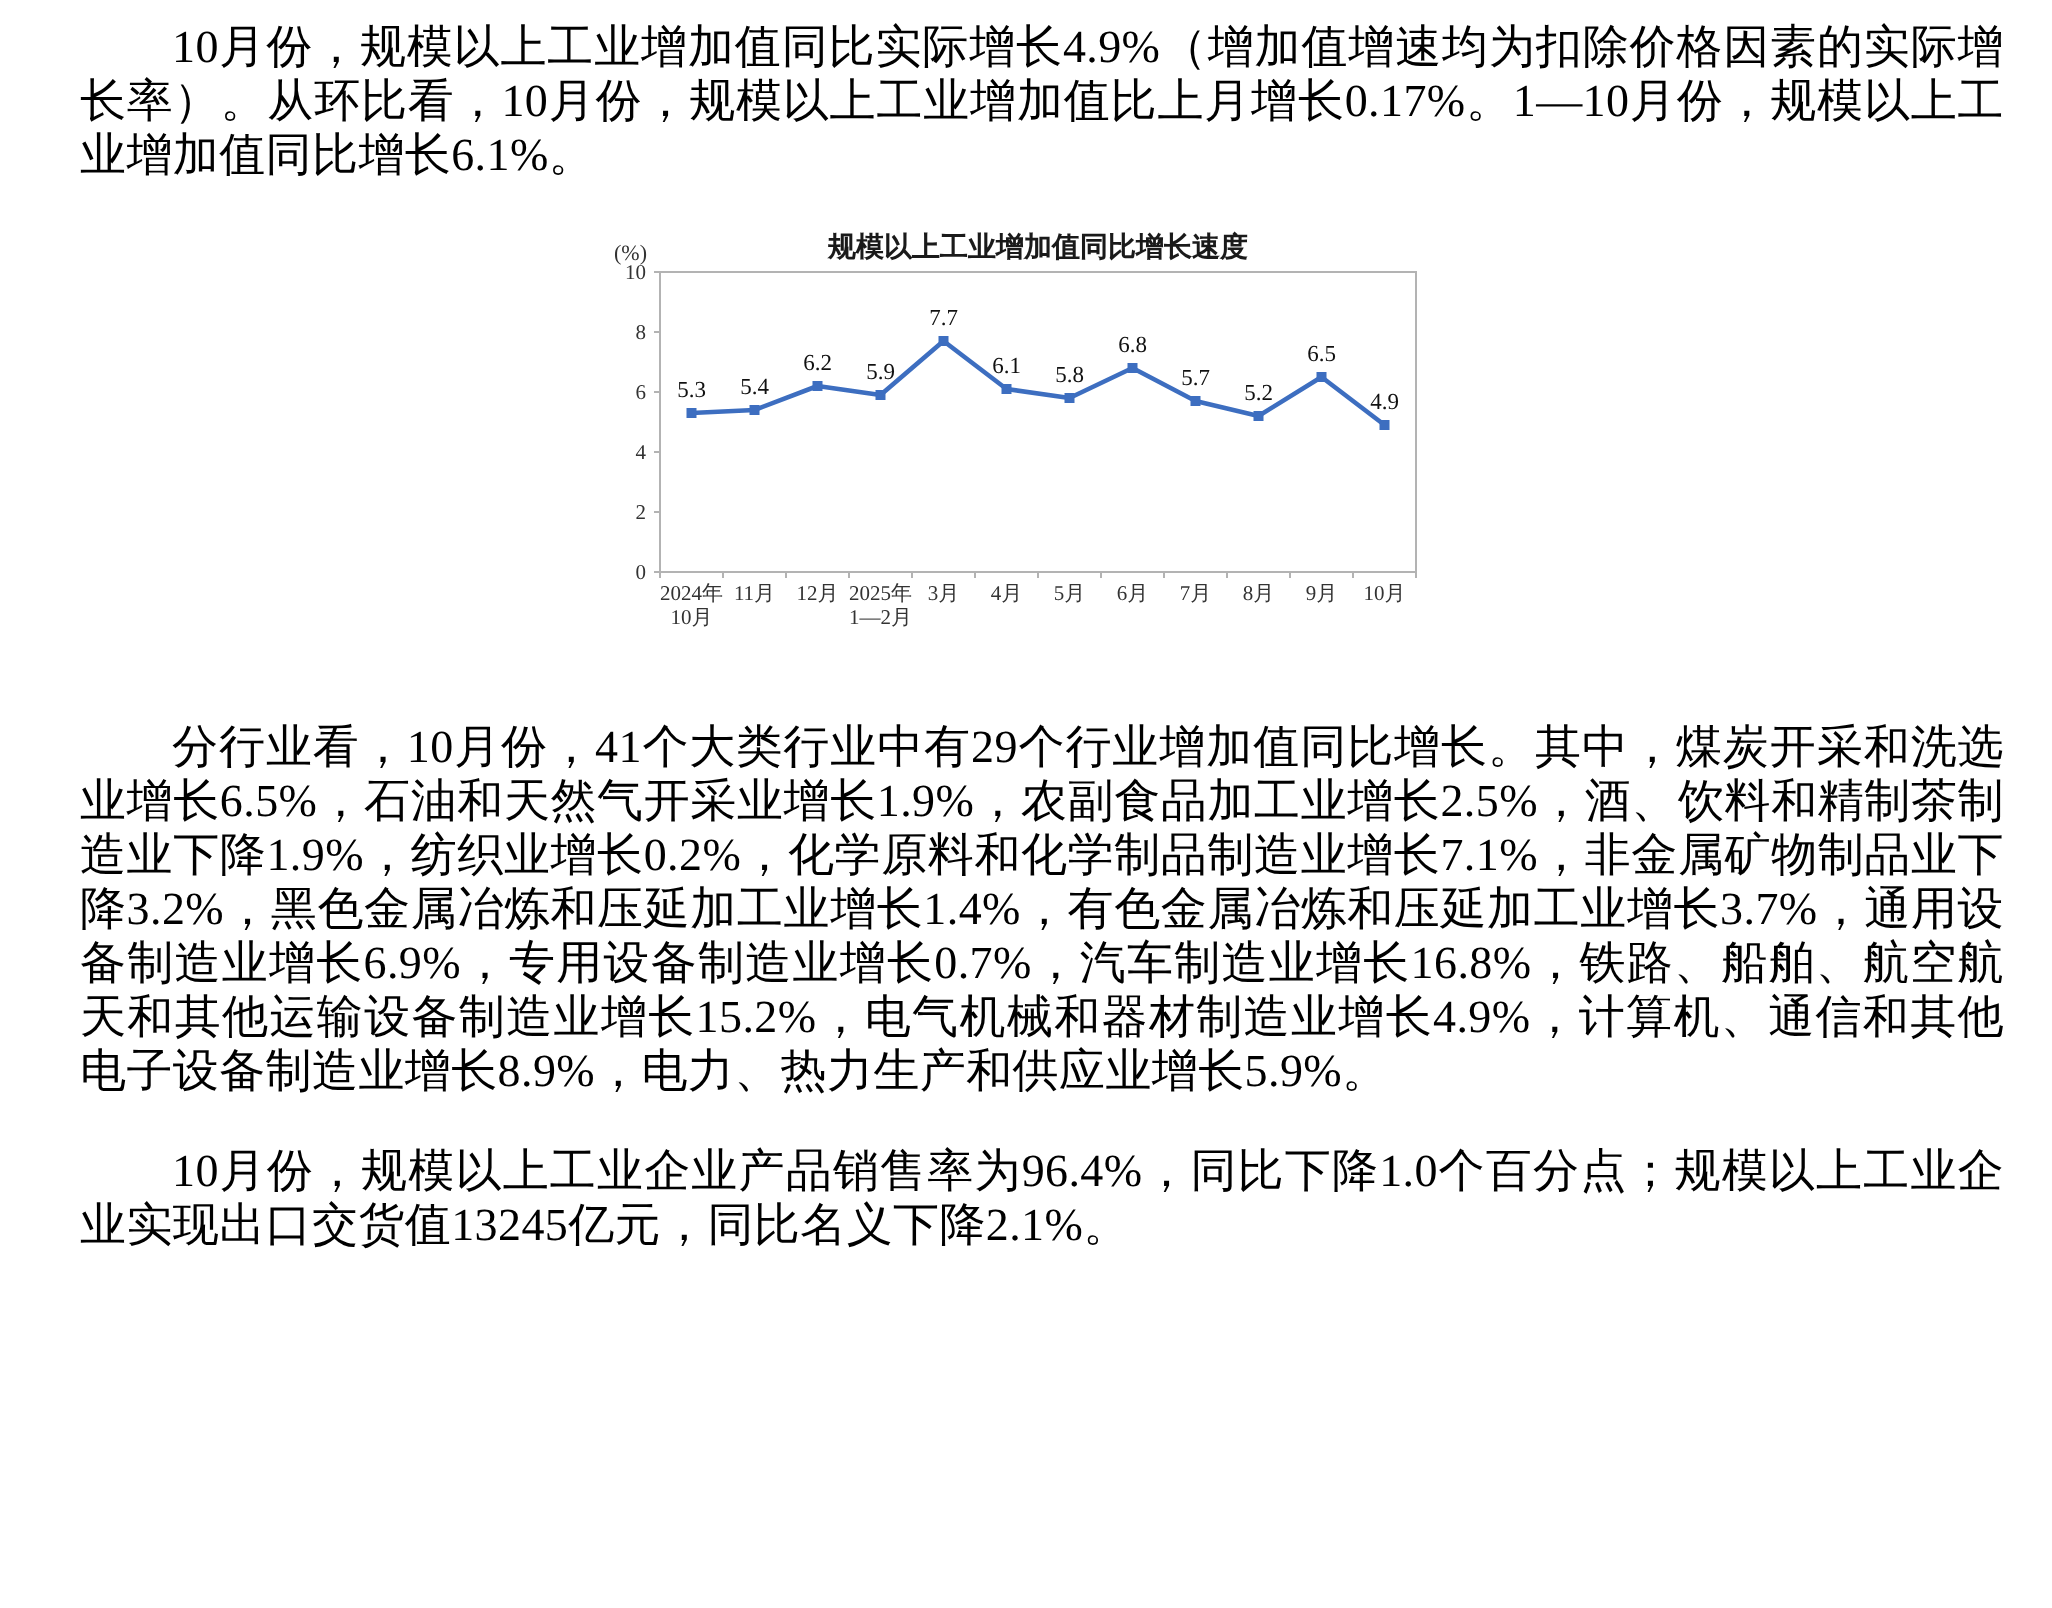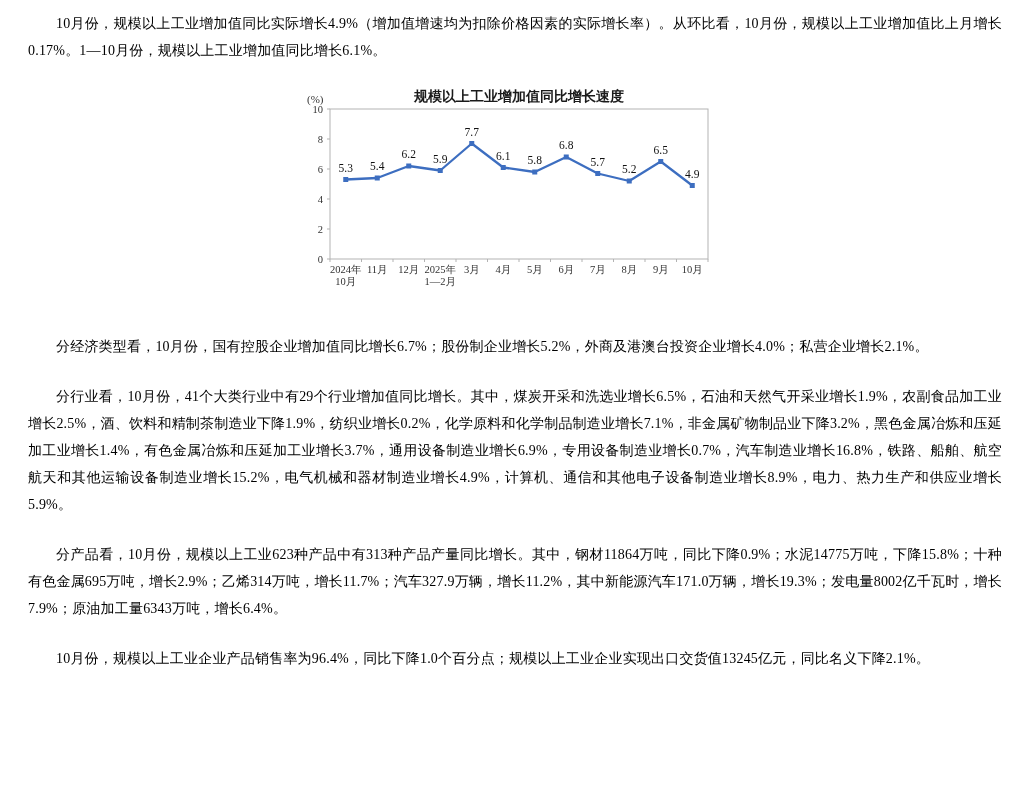--- a/index.html
+++ b/index.html
@@ -5,22 +5,22 @@
   html,body{margin:0;padding:0;background:#ffffff;}
   body{
     width:1026px;
     min-height:804px;
     box-sizing:border-box;
     padding:10px 24px 8px 24px;
     font-family:"Liberation Serif","DejaVu Serif",serif;
     color:#000;
   }
   .doc p{
-    margin:0 0 23px 4px;
-    font-size:14px;
+    margin:0 0 23px 16px;
+    font-size:23px;
     line-height:27px;
     text-align:justify;
     text-indent:2em;
     letter-spacing:0.2px;
   }
   figure.chart-wrap{
     margin:8px 0 40px 278px;
     width:412px;
     height:206px;
   }
@@ -100,21 +100,19 @@
         <rect x="324.75" y="91.5" width="5" height="5" fill="#3d6ec0"></rect>
         <text x="327.25" y="86" text-anchor="middle" class="cd">5.2</text>
         <rect x="356.25" y="72" width="5" height="5" fill="#3d6ec0"></rect>
         <text x="358.75" y="66.5" text-anchor="middle" class="cd">6.5</text>
         <rect x="387.75" y="96" width="5" height="5" fill="#3d6ec0"></rect>
         <text x="390.25" y="90.5" text-anchor="middle" class="cd">4.9</text>
       </svg>
   </figure>
 
 
-  <p>分经济类型看，10月份，国有控股企业增加值同比增长6.7%；股份制企业增长5.2%，外商及港澳台投资企业增长4.0%；私营企业增长2.1%。</p>
 
   <p>分行业看，10月份，41个大类行业中有29个行业增加值同比增长。其中，煤炭开采和洗选业增长6.5%，石油和天然气开采业增长1.9%，农副食品加工业增长2.5%，酒、饮料和精制茶制造业下降1.9%，纺织业增长0.2%，化学原料和化学制品制造业增长7.1%，非金属矿物制品业下降3.2%，黑色金属冶炼和压延加工业增长1.4%，有色金属冶炼和压延加工业增长3.7%，通用设备制造业增长6.9%，专用设备制造业增长0.7%，汽车制造业增长16.8%，铁路、船舶、航空航天和其他运输设备制造业增长15.2%，电气机械和器材制造业增长4.9%，计算机、通信和其他电子设备制造业增长8.9%，电力、热力生产和供应业增长5.9%。</p>
 
-  <p>分产品看，10月份，规模以上工业623种产品中有313种产品产量同比增长。其中，钢材11864万吨，同比下降0.9%；水泥14775万吨，下降15.8%；十种有色金属695万吨，增长2.9%；乙烯314万吨，增长11.7%；汽车327.9万辆，增长11.2%，其中新能源汽车171.0万辆，增长19.3%；发电量8002亿千瓦时，增长7.9%；原油加工量6343万吨，增长6.4%。</p>
 
   <p>10月份，规模以上工业企业产品销售率为96.4%，同比下降1.0个百分点；规模以上工业企业实现出口交货值13245亿元，同比名义下降2.1%。</p>
 
 </div>
 
 </body></html>

